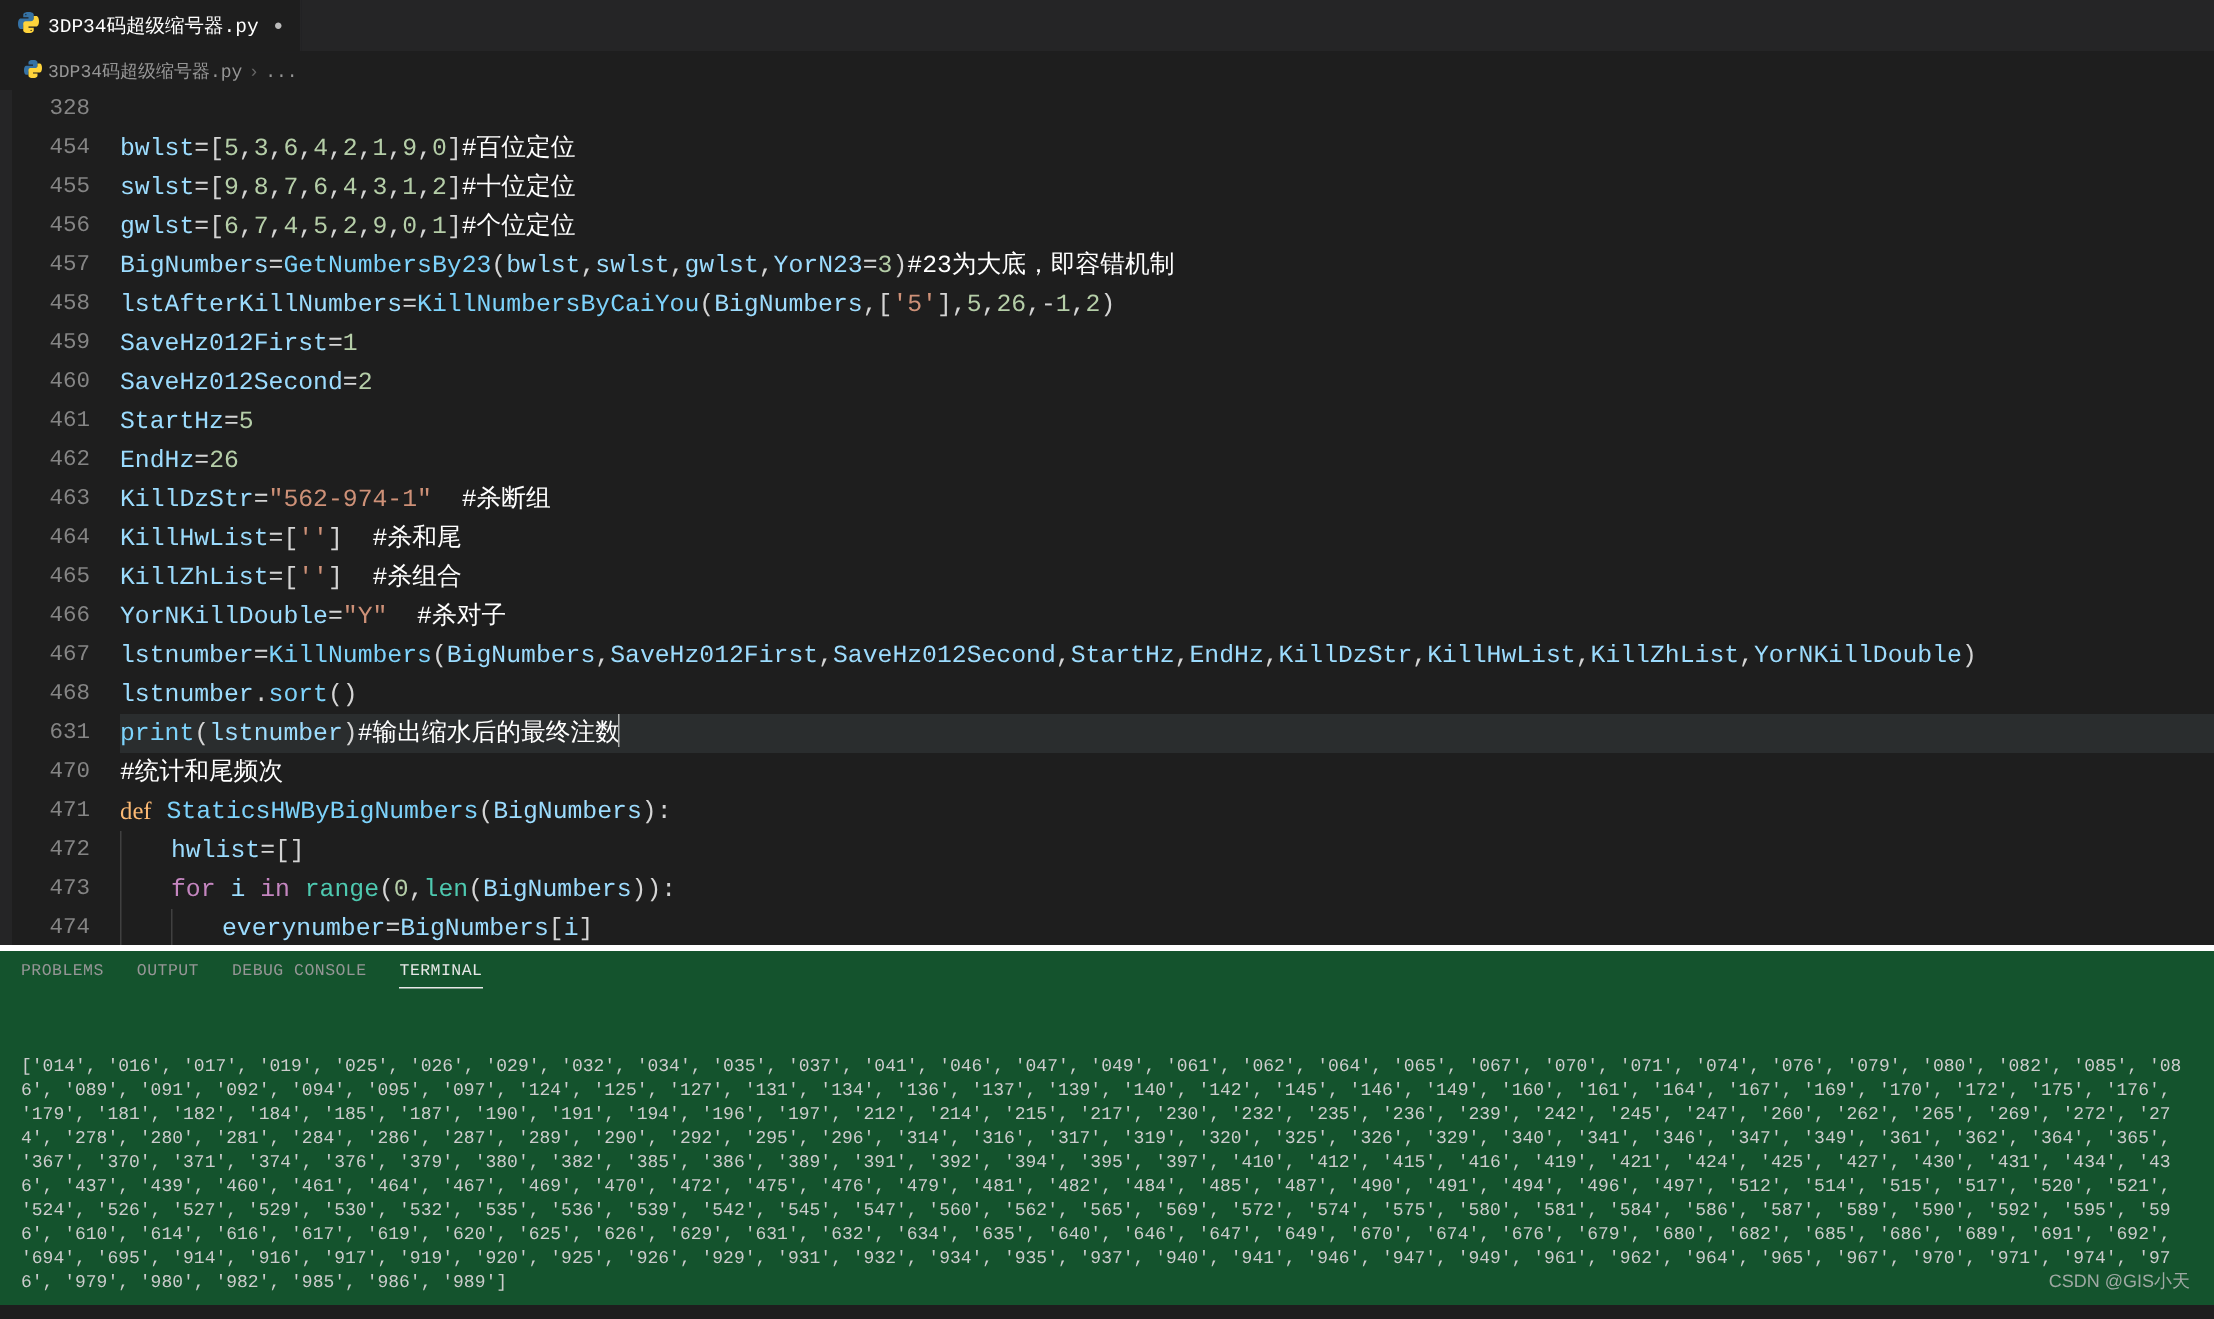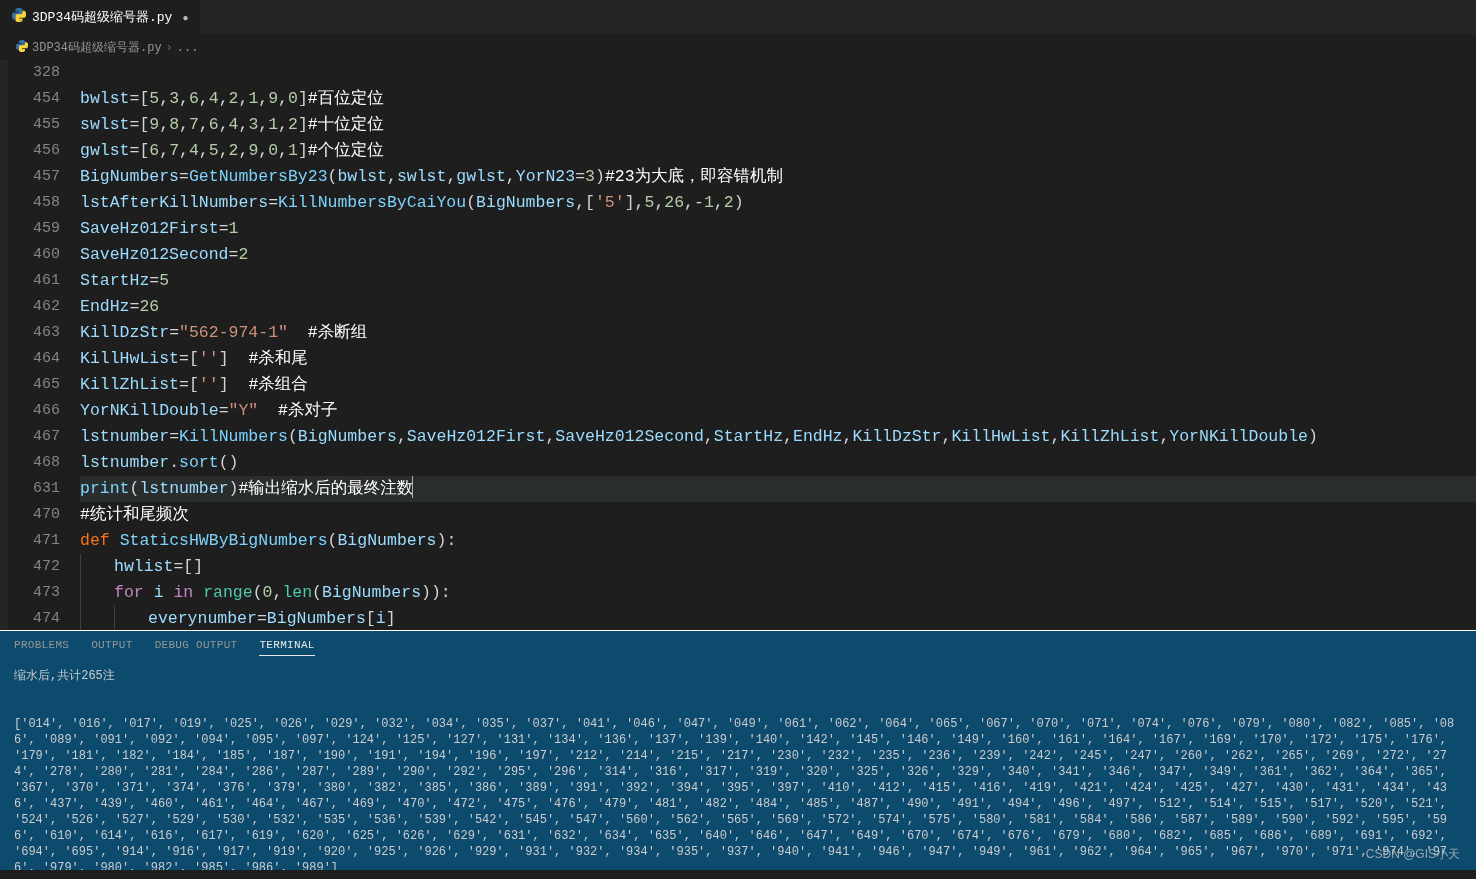--- a/index.html
+++ b/index.html
@@ -69,37 +69,37 @@
   overflow: hidden;
   position: relative;
 }
 .line { height: 26px; display: flex; text-align: center; }
 .line.hl { background: #2a2d2e; }
 .indent { display: inline-block; border-left: 1px solid #404040; width: 34px; height: 26px; }
 .tok-var { color: #9cdcfe; }
 .tok-func { color: #7dd3fc; }
 .tok-num { color: #b5cea8; }
 .tok-str { color: #ce9178; }
-.tok-kw { color: #f97316; }
+.tok-kw { color: #fdba74; font-family: Liberation Serif, serif; }
 .tok-ctrl { color: #c586c0; }
 .tok-op { color: #d4d4d4; }
 .tok-punc { color: #d4d4d4; }
 .tok-comment { color: #ffffff; }
 .tok-builtin { color: #4ec9b0; }
 .cursor {
   display: inline-block;
   width: 1px;
   height: 22px;
   background: #aeafad;
   vertical-align: middle;
   margin-left: -1px;
 }
 .panel {
-  border-top: 1px solid #ffffff;
-  background: #0c4a6e;
+  border-top: 4px solid #ffffff;
+  background: #14532d;
   height: 240px;
   display: flex;
   flex-direction: column;
   justify-content: space-between;
 }
 .panel-tabs {
   display: flex;
   padding: 8px 14px 4px 14px;
   gap: 22px;
   font-size: 11px;
@@ -182,19 +182,19 @@
       <div>473</div>
       <div>474</div>
     </div>
   <div class="code" id="code"><div class="line"></div><div class="line"><span class="tok-var">bwlst</span><span class="tok-op">=</span><span class="tok-punc">[</span><span class="tok-num">5</span><span class="tok-punc">,</span><span class="tok-num">3</span><span class="tok-punc">,</span><span class="tok-num">6</span><span class="tok-punc">,</span><span class="tok-num">4</span><span class="tok-punc">,</span><span class="tok-num">2</span><span class="tok-punc">,</span><span class="tok-num">1</span><span class="tok-punc">,</span><span class="tok-num">9</span><span class="tok-punc">,</span><span class="tok-num">0</span><span class="tok-punc">]</span><span class="tok-comment">#百位定位</span></div><div class="line"><span class="tok-var">swlst</span><span class="tok-op">=</span><span class="tok-punc">[</span><span class="tok-num">9</span><span class="tok-punc">,</span><span class="tok-num">8</span><span class="tok-punc">,</span><span class="tok-num">7</span><span class="tok-punc">,</span><span class="tok-num">6</span><span class="tok-punc">,</span><span class="tok-num">4</span><span class="tok-punc">,</span><span class="tok-num">3</span><span class="tok-punc">,</span><span class="tok-num">1</span><span class="tok-punc">,</span><span class="tok-num">2</span><span class="tok-punc">]</span><span class="tok-comment">#十位定位</span></div><div class="line"><span class="tok-var">gwlst</span><span class="tok-op">=</span><span class="tok-punc">[</span><span class="tok-num">6</span><span class="tok-punc">,</span><span class="tok-num">7</span><span class="tok-punc">,</span><span class="tok-num">4</span><span class="tok-punc">,</span><span class="tok-num">5</span><span class="tok-punc">,</span><span class="tok-num">2</span><span class="tok-punc">,</span><span class="tok-num">9</span><span class="tok-punc">,</span><span class="tok-num">0</span><span class="tok-punc">,</span><span class="tok-num">1</span><span class="tok-punc">]</span><span class="tok-comment">#个位定位</span></div><div class="line"><span class="tok-var">BigNumbers</span><span class="tok-op">=</span><span class="tok-func">GetNumbersBy23</span><span class="tok-punc">(</span><span class="tok-var">bwlst</span><span class="tok-punc">,</span><span class="tok-var">swlst</span><span class="tok-punc">,</span><span class="tok-var">gwlst</span><span class="tok-punc">,</span><span class="tok-var">YorN23</span><span class="tok-op">=</span><span class="tok-num">3</span><span class="tok-punc">)</span><span class="tok-comment">#23为大底，即容错机制</span></div><div class="line"><span class="tok-var">lstAfterKillNumbers</span><span class="tok-op">=</span><span class="tok-func">KillNumbersByCaiYou</span><span class="tok-punc">(</span><span class="tok-var">BigNumbers</span><span class="tok-punc">,[</span><span class="tok-str">'5'</span><span class="tok-punc">],</span><span class="tok-num">5</span><span class="tok-punc">,</span><span class="tok-num">26</span><span class="tok-punc">,-</span><span class="tok-num">1</span><span class="tok-punc">,</span><span class="tok-num">2</span><span class="tok-punc">)</span></div><div class="line"><span class="tok-var">SaveHz012First</span><span class="tok-op">=</span><span class="tok-num">1</span></div><div class="line"><span class="tok-var">SaveHz012Second</span><span class="tok-op">=</span><span class="tok-num">2</span></div><div class="line"><span class="tok-var">StartHz</span><span class="tok-op">=</span><span class="tok-num">5</span></div><div class="line"><span class="tok-var">EndHz</span><span class="tok-op">=</span><span class="tok-num">26</span></div><div class="line"><span class="tok-var">KillDzStr</span><span class="tok-op">=</span><span class="tok-str">"562-974-1"</span><span class="tok-op">  </span><span class="tok-comment">#杀断组</span></div><div class="line"><span class="tok-var">KillHwList</span><span class="tok-op">=</span><span class="tok-punc">[</span><span class="tok-str">''</span><span class="tok-punc">]</span><span class="tok-op">  </span><span class="tok-comment">#杀和尾</span></div><div class="line"><span class="tok-var">KillZhList</span><span class="tok-op">=</span><span class="tok-punc">[</span><span class="tok-str">''</span><span class="tok-punc">]</span><span class="tok-op">  </span><span class="tok-comment">#杀组合</span></div><div class="line"><span class="tok-var">YorNKillDouble</span><span class="tok-op">=</span><span class="tok-str">"Y"</span><span class="tok-op">  </span><span class="tok-comment">#杀对子</span></div><div class="line"><span class="tok-var">lstnumber</span><span class="tok-op">=</span><span class="tok-func">KillNumbers</span><span class="tok-punc">(</span><span class="tok-var">BigNumbers</span><span class="tok-punc">,</span><span class="tok-var">SaveHz012First</span><span class="tok-punc">,</span><span class="tok-var">SaveHz012Second</span><span class="tok-punc">,</span><span class="tok-var">StartHz</span><span class="tok-punc">,</span><span class="tok-var">EndHz</span><span class="tok-punc">,</span><span class="tok-var">KillDzStr</span><span class="tok-punc">,</span><span class="tok-var">KillHwList</span><span class="tok-punc">,</span><span class="tok-var">KillZhList</span><span class="tok-punc">,</span><span class="tok-var">YorNKillDouble</span><span class="tok-punc">)</span></div><div class="line"><span class="tok-var">lstnumber</span><span class="tok-punc">.</span><span class="tok-func">sort</span><span class="tok-punc">()</span></div><div class="line hl"><span class="tok-func">print</span><span class="tok-punc">(</span><span class="tok-var">lstnumber</span><span class="tok-punc">)</span><span class="tok-comment">#输出缩水后的最终注数</span><span class="cursor"></span></div><div class="line"><span class="tok-comment">#统计和尾频次</span></div><div class="line"><span class="tok-kw">def</span><span class="tok-op"> </span><span class="tok-func">StaticsHWByBigNumbers</span><span class="tok-punc">(</span><span class="tok-var">BigNumbers</span><span class="tok-punc">):</span></div><div class="line"><span class="indent"></span><span class="tok-var">hwlist</span><span class="tok-op">=</span><span class="tok-punc">[]</span></div><div class="line"><span class="indent"></span><span class="tok-ctrl">for</span><span class="tok-op"> </span><span class="tok-var">i</span><span class="tok-op"> </span><span class="tok-ctrl">in</span><span class="tok-op"> </span><span class="tok-builtin">range</span><span class="tok-punc">(</span><span class="tok-num">0</span><span class="tok-punc">,</span><span class="tok-builtin">len</span><span class="tok-punc">(</span><span class="tok-var">BigNumbers</span><span class="tok-punc">)):</span></div><div class="line"><span class="indent"></span><span class="indent"></span><span class="tok-var">everynumber</span><span class="tok-op">=</span><span class="tok-var">BigNumbers</span><span class="tok-punc">[</span><span class="tok-var">i</span><span class="tok-punc">]</span></div></div>
 </div>
 
 <div class="panel">
   <div class="panel-tabs" id="panel-tabs">
       <div class="panel-tab">PROBLEMS</div>
       <div class="panel-tab">OUTPUT</div>
-      <div class="panel-tab">DEBUG OUTPUT</div>
+      <div class="panel-tab">DEBUG CONSOLE</div>
       <div class="panel-tab active">TERMINAL</div>
     </div>
-  <div class="terminal" id="terminal"><div>缩水后,共计265注</div>
+  <div class="terminal" id="terminal">
     <div>['014', '016', '017', '019', '025', '026', '029', '032', '034', '035', '037', '041', '046', '047', '049', '061', '062', '064', '065', '067', '070', '071', '074', '076', '079', '080', '082', '085', '086', '089', '091', '092', '094', '095', '097', '124', '125', '127', '131', '134', '136', '137', '139', '140', '142', '145', '146', '149', '160', '161', '164', '167', '169', '170', '172', '175', '176', '179', '181', '182', '184', '185', '187', '190', '191', '194', '196', '197', '212', '214', '215', '217', '230', '232', '235', '236', '239', '242', '245', '247', '260', '262', '265', '269', '272', '274', '278', '280', '281', '284', '286', '287', '289', '290', '292', '295', '296', '314', '316', '317', '319', '320', '325', '326', '329', '340', '341', '346', '347', '349', '361', '362', '364', '365', '367', '370', '371', '374', '376', '379', '380', '382', '385', '386', '389', '391', '392', '394', '395', '397', '410', '412', '415', '416', '419', '421', '424', '425', '427', '430', '431', '434', '436', '437', '439', '460', '461', '464', '467', '469', '470', '472', '475', '476', '479', '481', '482', '484', '485', '487', '490', '491', '494', '496', '497', '512', '514', '515', '517', '520', '521', '524', '526', '527', '529', '530', '532', '535', '536', '539', '542', '545', '547', '560', '562', '565', '569', '572', '574', '575', '580', '581', '584', '586', '587', '589', '590', '592', '595', '596', '610', '614', '616', '617', '619', '620', '625', '626', '629', '631', '632', '634', '635', '640', '646', '647', '649', '670', '674', '676', '679', '680', '682', '685', '686', '689', '691', '692', '694', '695', '914', '916', '917', '919', '920', '925', '926', '929', '931', '932', '934', '935', '937', '940', '941', '946', '947', '949', '961', '962', '964', '965', '967', '970', '971', '974', '976', '979', '980', '982', '985', '986', '989']</div><div class="watermark">CSDN @GIS小天</div>
   </div>
 </div>
 
 </body></html>

